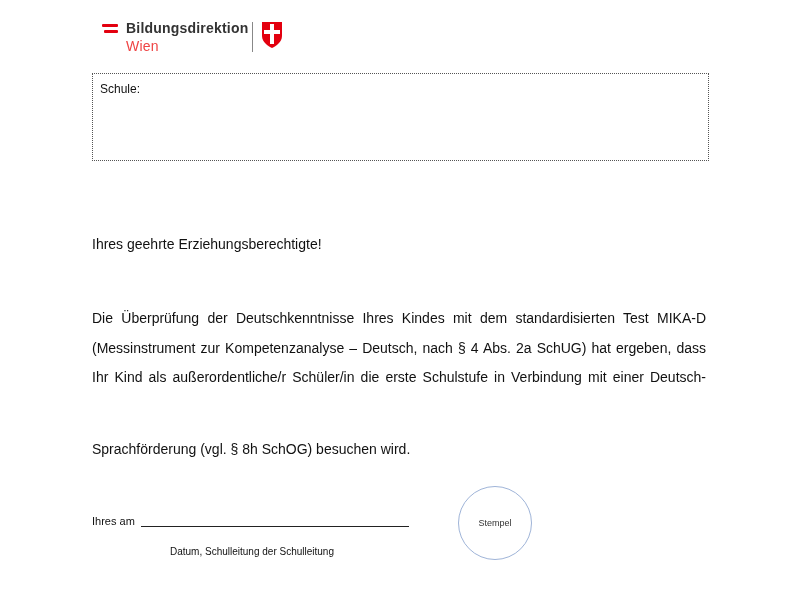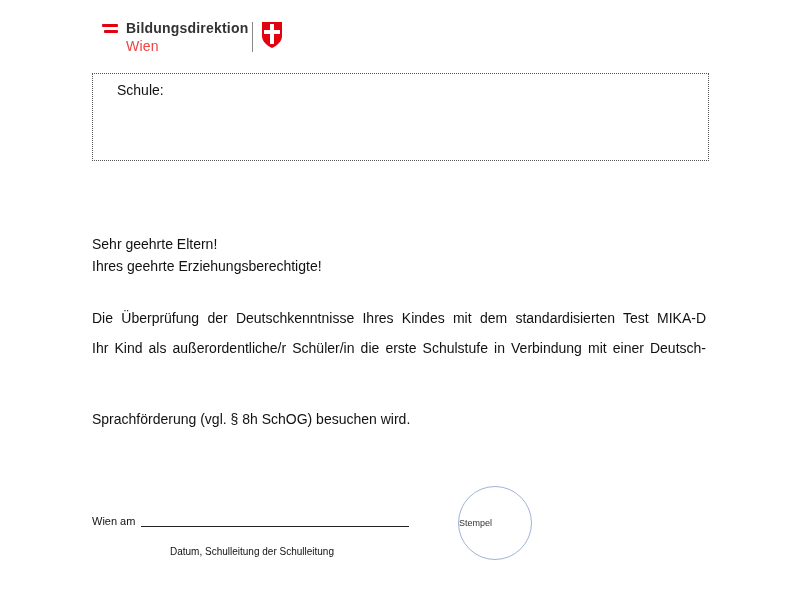--- a/index.html
+++ b/index.html
@@ -76,23 +76,23 @@
       position: absolute;
       left: 92px;
       top: 73px;
       width: 617px;
       height: 88px;
       border: 1px dotted #555555;
       box-sizing: border-box;
     }
     .school-label {
       position: absolute;
-      left: 24px;
+      left: 7px;
       top: 8px;
-      font-size: 14px;
+      font-size: 12px;
       color: #111111;
     }
     .salutation {
       position: absolute;
       left: 92px;
       top: 233px;
       font-size: 14px;
       line-height: 22px;
     }
     .body-text {
@@ -139,21 +139,21 @@
       position: absolute;
       left: 458px;
       top: 486px;
       width: 74px;
       height: 74px;
       border: 1px solid #9fb4d8;
       border-radius: 50%;
       box-sizing: border-box;
       display: flex;
       align-items: center;
-      justify-content: flex-start;
+      justify-content: center;
     }
     .stamp-label {
       font-size: 9px;
       color: #333333;
     }
   </style>
 </head>
 <body>
 
 <div class="logo">
@@ -169,29 +169,29 @@
     <rect x="8" y="2" width="4" height="20" fill="#ffffff"></rect>
     <rect x="2" y="8" width="16" height="4" fill="#ffffff"></rect>
   </svg>
 </div>
 
 <div class="school-box">
   <span class="school-label">Schule:</span>
 </div>
 
 <div class="salutation">
-  <div>Sehr geehrte Eltern!</div>
   <div>Ihres geehrte Erziehungsberechtigte!</div>
 </div>
 
 <div class="body-text">
   <span class="body-line">Die Überprüfung der Deutschkenntnisse Ihres Kindes mit dem standardisierten Test MIKA-D</span>
+  <span class="body-line">(Messinstrument zur Kompetenzanalyse – Deutsch, nach § 4 Abs. 2a SchUG) hat ergeben, dass</span>
   <span class="body-line">Ihr Kind als außerordentliche/r Schüler/in die erste Schulstufe in Verbindung mit einer Deutsch-</span>
   <span class="body-line last">Sprachförderung (vgl. § 8h SchOG) besuchen wird.</span>
 </div>
 
-<div class="sig-label">Wien am</div>
+<div class="sig-label">Ihres am</div>
 <div class="sig-line"></div>
 <div class="sig-caption">Datum, Schulleitung der Schulleitung</div>
 
 <div class="stamp">
   <span class="stamp-label">Stempel</span>
 </div>
 
 </body></html>

